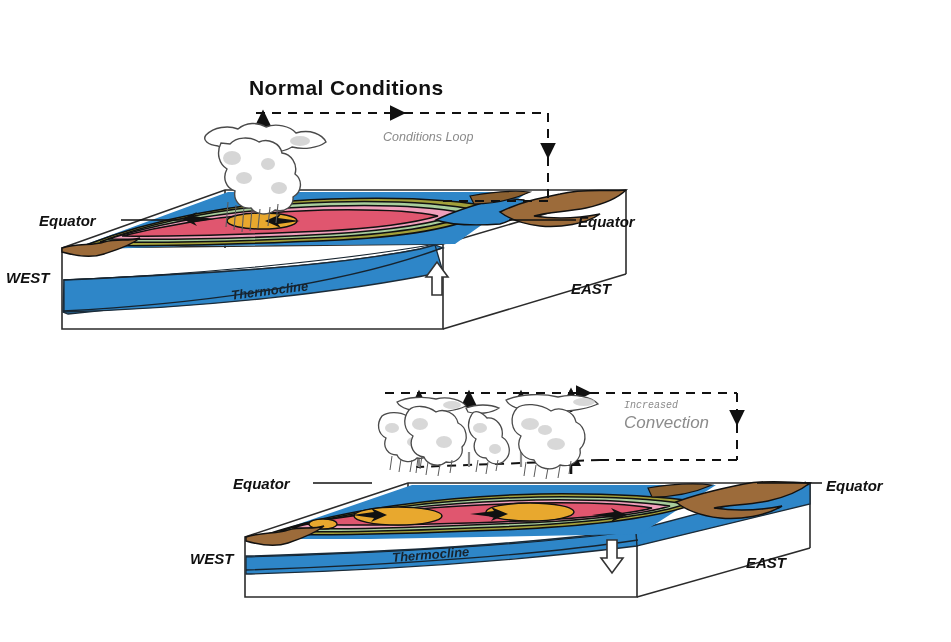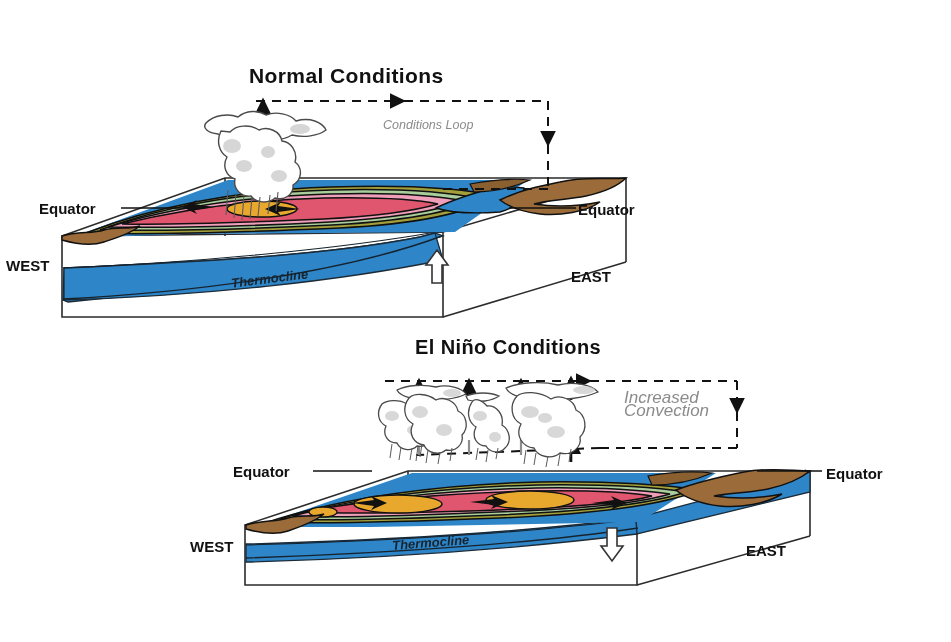--- a/index.html
+++ b/index.html
@@ -1,33 +1,33 @@
 <!DOCTYPE html>
 <html><head>
 <meta charset="utf-8">
 <style>
   html,body{margin:0;padding:0;background:#ffffff;}
   body{width:951px;height:642px;position:relative;overflow:hidden;
        font-family:"Liberation Sans",sans-serif;color:#111;}
-  .panel{position:absolute;left:0;top:0;width:951px;height:460px;}
+  .panel{position:absolute;left:0;top:12px;width:951px;height:460px;}
   .title{position:absolute;font-weight:bold;letter-spacing:.4px;color:#111;white-space:nowrap;}
   #title-normal{left:249px;top:64px;font-size:21px;}
   #title-elnino{left:415px;top:336px;font-size:20px;}
-  .lbl{position:absolute;font-weight:bold;white-space:nowrap;color:#111;}
+  .lbl{position:absolute;font-style:italic;font-weight:bold;white-space:nowrap;color:#111;}
   .lbl-grey{position:absolute;font-style:italic;color:#8b8b8b;white-space:nowrap;font-weight:normal;}
   #eq-n-w{left:39px;top:200px;font-size:15px;}
   #eq-n-e{left:578px;top:201px;font-size:15px;}
   #eq-e-w{left:233px;top:463px;font-size:15px;}
   #eq-e-e{left:826px;top:465px;font-size:15px;}
   #west-n{left:6px;top:257px;font-size:15px;}
   #east-n{left:571px;top:268px;font-size:15px;}
   #west-e{left:190px;top:538px;font-size:15px;}
   #east-e{left:746px;top:542px;font-size:15px;}
   #conv-loop{left:383px;top:118px;font-size:12.5px;}
-  #inc-conv1{left:624px;top:388px;font-size:17px;}
+  #inc-conv1{left:624px;top:388px;font-size:10px;font-family:Liberation Mono, monospace;}
   #inc-conv2{left:624px;top:401px;font-size:17px;}
   .therm-lbl{position:absolute;font-style:italic;font-weight:bold;font-size:13px;color:#17232e;white-space:nowrap;}
   #therm-n{left:231px;top:271px;transform:rotate(-7deg);}
   #therm-e{left:392px;top:535px;transform:rotate(-4.5deg);}
   svg{position:absolute;left:0;top:0;}
 </style>
 </head>
 <body>
 
 <div class="panel">
@@ -311,21 +311,20 @@
           </g>
       </g>
     </g>
 
     <g>
       <path d="M607,528 L607,546 L601,546 L612,561 L623,546 L617,546 L617,528 Z" fill="#ffffff" stroke="#333" stroke-width="1.6"></path>
     </g>
   </svg>
 
   <div class="title" id="title-normal">Normal Conditions</div>
-  <div class="title" id="title-elnino">El Niño Conditions</div>
 
   <div class="lbl-grey" id="conv-loop">Conditions Loop</div>
   <div class="lbl-grey" id="inc-conv1">Increased</div>
   <div class="lbl-grey" id="inc-conv2">Convection</div>
 
   <div class="lbl" id="eq-n-w">Equator</div>
   <div class="lbl" id="eq-n-e">Equator</div>
   <div class="lbl" id="eq-e-w">Equator</div>
   <div class="lbl" id="eq-e-e">Equator</div>
 

